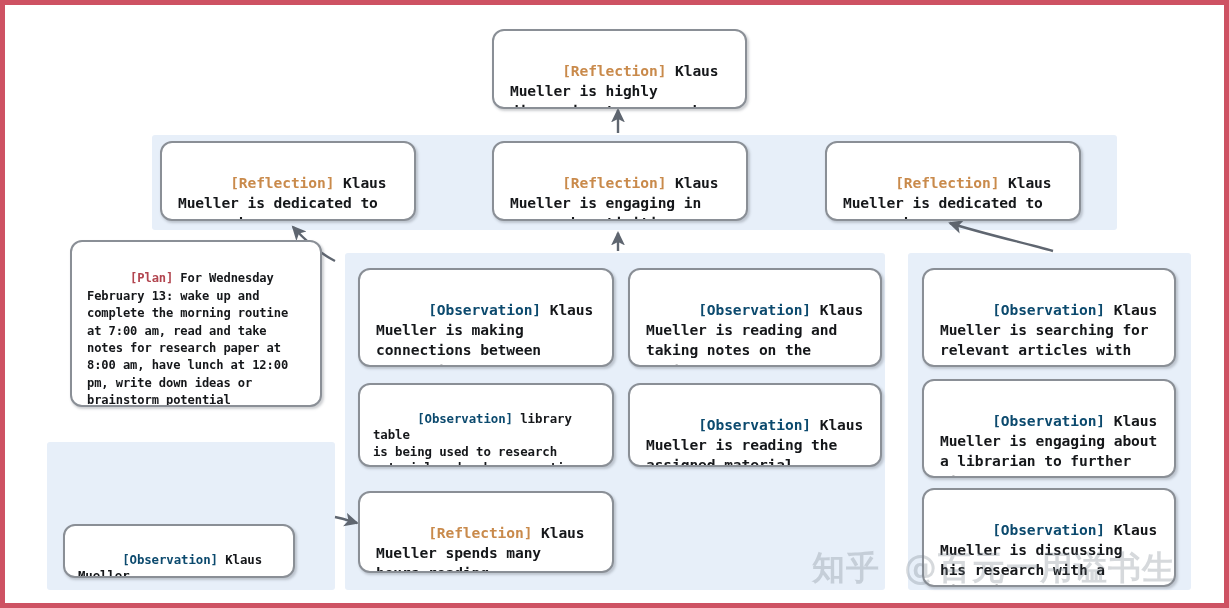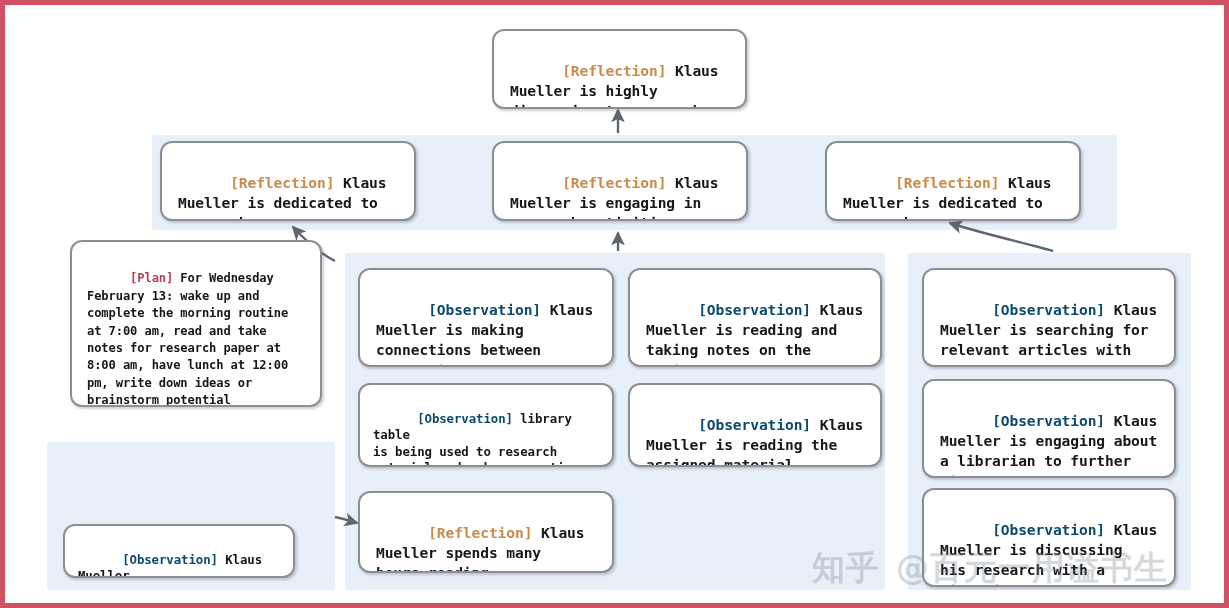--- a/index.html
+++ b/index.html
@@ -80,21 +80,21 @@
     left: 807px;
     top: 541px;
     font-family: "DejaVu Sans", "Liberation Sans", sans-serif;
     font-size: 33px;
     font-weight: bold;
     color: rgba(120,128,140,0.30);
     white-space: nowrap;
     letter-spacing: 1px;
     pointer-events: none;
   }
-  #watermark .wm-logo { margin-right: 16px; }
+  #watermark .wm-logo { margin-right: 24px; }
 </style>
 </head>
 <body>
 
 <div id="frame">
   <div id="canvas">
 
     <div class="panel" style="left:147px; top:130px; width:965px; height:95px;"></div>
     <div class="panel" style="left:42px; top:437px; width:288px; height:148px;"></div>
     <div class="panel" style="left:340px; top:248px; width:540px; height:337px;"></div>

